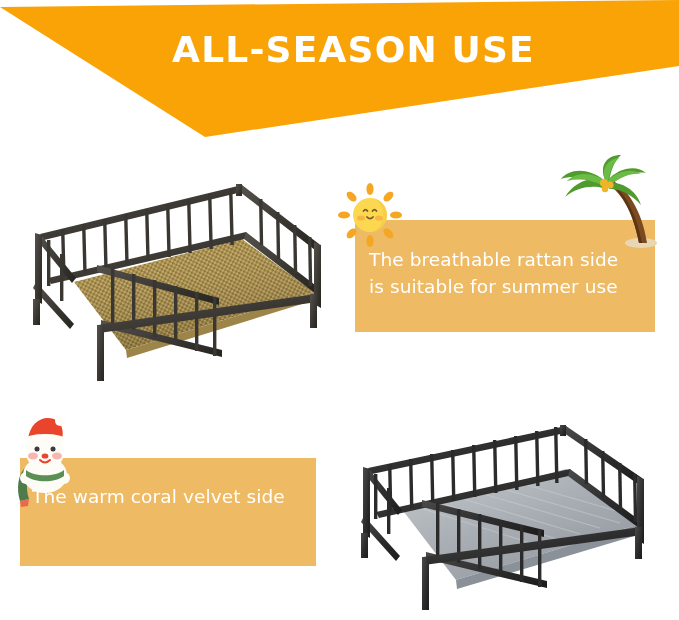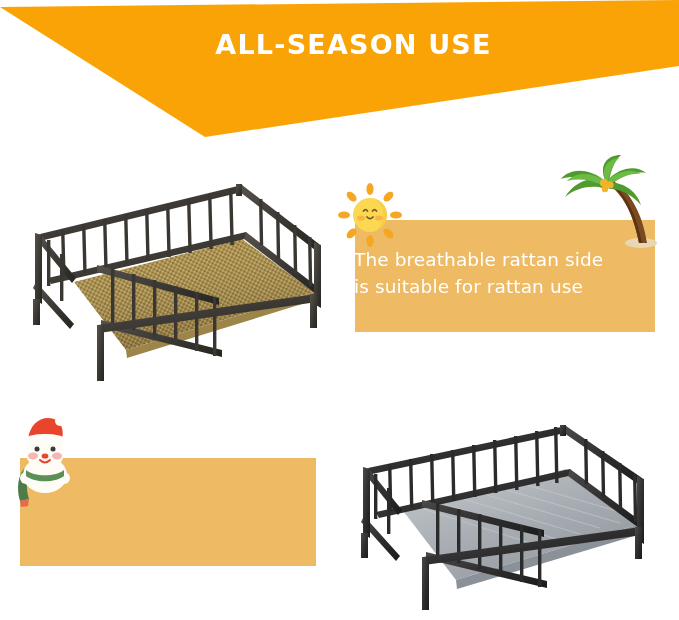--- a/index.html
+++ b/index.html
@@ -28,21 +28,21 @@
   #header-title {
     position: absolute;
     left: 0;
     top: 29px;
     width: 679px;
     text-align: center;
     padding-left: 28px;
     box-sizing: border-box;
     color: #ffffff;
     font-family: "DejaVu Sans", sans-serif;
-    font-size: 27px;
+    font-size: 36px;
     font-weight: bold;
     letter-spacing: 1.2px;
     z-index: 3;
     white-space: nowrap;
   }
 
   
   .info-box {
     position: absolute;
     background: #eeba63;
@@ -53,21 +53,21 @@
     position: absolute;
     color: #ffffff;
     font-family: "DejaVu Sans", sans-serif;
     font-size: 18.5px;
     line-height: 27px;
     letter-spacing: 0.1px;
     white-space: nowrap;
     z-index: 5;
   }
   #summer-box   { left: 355px; top: 220px; width: 300px; height: 112px; }
-  #summer-text  { left: 354px; top: 246px; }
+  #summer-text  { left: 369px; top: 246px; }
   #winter-box   { left: 20px;  top: 458px; width: 296px; height: 108px; }
   #winter-text  { left: 32px;  top: 483px; }
 
   
   .icon-layer { position: absolute; z-index: 6; }
   #sun-icon       { left: 338px; top: 183px; width: 64px;  height: 64px; }
   #palmtree-icon  { left: 547px; top: 155px; width: 118px; height: 95px; }
   #snowman-icon   { left: 8px;   top: 415px; width: 70px;  height: 95px; }
 
   
@@ -161,21 +161,21 @@
 
   <rect x="83" y="143" width="7" height="56" fill="url(#metalDark)"></rect>
   <rect x="296" y="112" width="7" height="34" fill="url(#metalDark)"></rect>
   <rect x="19" y="117" width="7" height="26" fill="url(#metalDark)"></rect>
   <rect x="222" y="2" width="6" height="12" fill="url(#metalDark)"></rect>
 </svg>
 
 <div id="summer-box" class="info-box"></div>
 <div id="summer-text" class="info-text">
   <div>The breathable rattan side</div>
-  <div>is suitable for rattan use</div>
+  <div>is suitable for summer use</div>
 </div>
 
 <svg id="sun-icon" class="icon-layer" viewBox="0 0 64 64" width="64" height="64">
   <g fill="#f5a623">
     <ellipse cx="32" cy="6" rx="3.6" ry="6"></ellipse>
     <ellipse cx="32" cy="58" rx="3.6" ry="6"></ellipse>
     <ellipse cx="6" cy="32" rx="6" ry="3.6"></ellipse>
     <ellipse cx="58" cy="32" rx="6" ry="3.6"></ellipse>
     <ellipse cx="13.6" cy="13.6" rx="3.6" ry="6" transform="rotate(-45 13.6 13.6)"></ellipse>
     <ellipse cx="50.4" cy="13.6" rx="3.6" ry="6" transform="rotate(45 50.4 13.6)"></ellipse>
@@ -289,20 +289,21 @@
   <polygon points="79,133 297,103 298,111 80,141" fill="url(#metalDark2)"></polygon>
 
   <rect x="78" y="133" width="7" height="53" fill="url(#metalDark2)"></rect>
   <rect x="291" y="103" width="7" height="32" fill="url(#metalDark2)"></rect>
   <rect x="17" y="109" width="7" height="25" fill="url(#metalDark2)"></rect>
   <rect x="216" y="1" width="6" height="11" fill="url(#metalDark2)"></rect>
 </svg>
 
 <div id="winter-box" class="info-box"></div>
 <div id="winter-text" class="info-text">
+  <div>The warm coral velvet side</div>
 </div>
 
 <svg id="snowman-icon" class="icon-layer" viewBox="0 0 70 95" width="70" height="95">
 
   <path d="M18 52 C 10 58, 8 74, 12 86 L 21 84 C 17 72, 19 60, 25 55 Z" fill="#4d7c4a"></path>
   <path d="M12 86 L 21 84 L 20 91 L 13 92 Z" fill="#e86a4e"></path>
 
   <ellipse cx="37" cy="60" rx="22" ry="18" fill="#fdfcf7"></ellipse>
 
   <circle cx="18" cy="63" r="6" fill="#fdfcf7"></circle>

